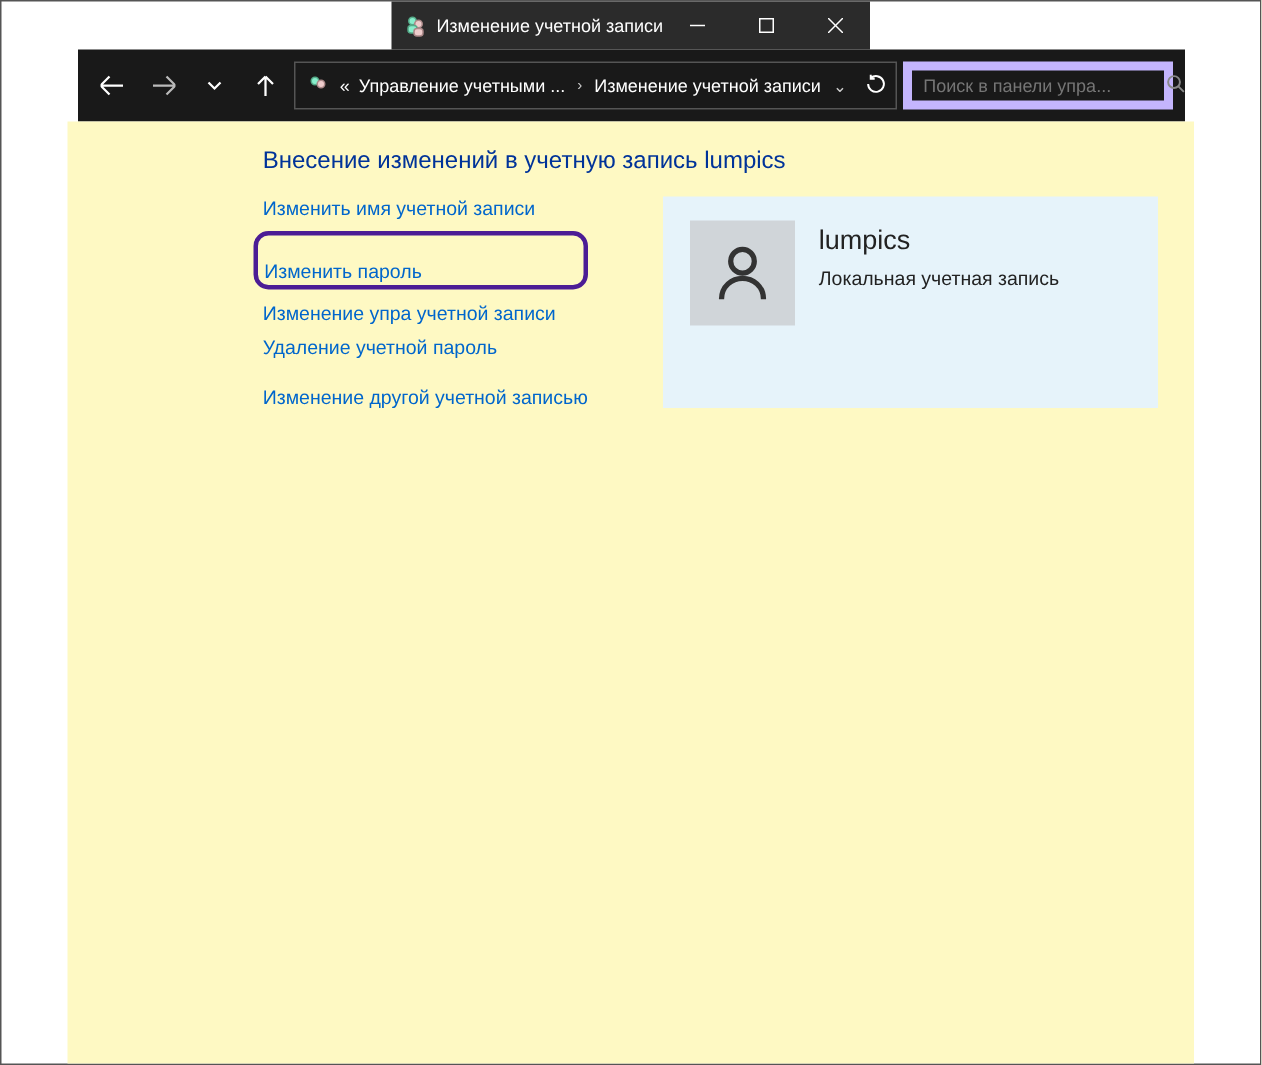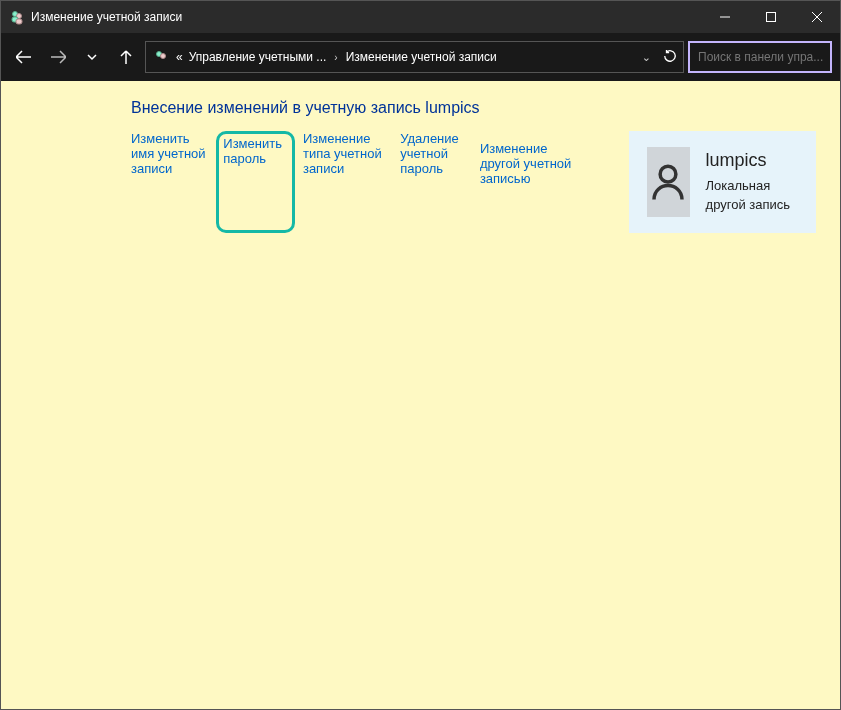--- a/index.html
+++ b/index.html
@@ -1,39 +1,39 @@
 <!DOCTYPE html>
 <html><head>
 <meta charset="utf-8">
 <style>
 * { box-sizing: border-box; margin: 0; padding: 0; }
 body { font-family: "Segoe UI", Arial, sans-serif; font-size: 13px; background: #fff; }
-.window { width: 841px; height: 710px; background: #fff; display: flex; flex-direction: column; border: 1px solid #555; }
+.window { width: 841px; height: 710px; background: #fff; display: flex; flex-direction: column; border: 1px solid #555; align-items: center; }
 .titlebar { height: 32px; background: #2b2b2b; display: flex; align-items: center; color: #fff; }
 .titlebar-icon { width: 16px; height: 16px; margin: 0 6px 0 8px; display: inline-flex; align-items: center; justify-content: center; }
 .titlebar-title { font-size: 12px; flex: 1; }
 .titlebar-controls { display: flex; }
 .tb-btn { width: 46px; height: 32px; display: flex; align-items: center; justify-content: center; color: #fff; }
 .tb-btn svg { stroke: #fff; fill: none; }
 .navrow { height: 48px; background: #191919; display: flex; align-items: center; gap: 4px; padding: 0 8px; }
 .nav-icon { width: 30px; height: 30px; display: flex; align-items: center; justify-content: center; color: #fff; }
 .nav-icon svg { stroke: #fff; fill: none; stroke-width: 1.5; }
 .addressbar { flex: 1; height: 32px; border: 1px solid #555; display: flex; align-items: center; gap: 6px; padding: 0 6px; color: #fff; font-size: 12px; min-width: 0; }
 .addressbar .crumb { white-space: nowrap; overflow: hidden; text-overflow: ellipsis; }
 .addr-icon { width: 18px; height: 18px; display: inline-flex; align-items: center; justify-content: center; }
 .chev { font-size: 10px; color: #ccc; padding: 0 2px; }
 .addr-actions { margin-left: auto; display: flex; gap: 10px; align-items: center; }
-.searchbox { width: 144px; height: 32px; border: 2px solid #c4b5fd; display: flex; align-items: center; padding: 0 8px; color: #888; font-size: 12px; gap: 6px; }
+.searchbox { width: 180px; height: 32px; border: 6px solid #c4b5fd; display: flex; align-items: center; padding: 0 8px; color: #888; font-size: 12px; gap: 6px; }
 .searchbox input { flex:1; background: transparent; border:none; color:#ccc; font-size:12px; outline:none; }
 .content { flex: 1; background: #fef9c3; padding: 18px 24px 18px 130px; overflow: auto; }
 .heading { color: #003399; font-size: 16px; font-weight: 400; margin-bottom: 14px; }
 .columns { display: flex; gap: 50px; }
-.links { display: flex; flex-direction: row; gap: 8px; }
+.links { display: flex; flex-direction: column; gap: 8px; }
 .alink { color: #0066cc; font-size: 13px; cursor: pointer; text-align: left; align-self: flex-start; }
-.highlight-ring { display:inline-block; border: 3px solid #14b8a6; border-radius: 10px; padding: 2px 10px 2px 4px; margin-left: -6px; }
+.highlight-ring { display:inline-block; border: 3px solid #4c1d95; border-radius: 10px; padding: 16px 10px 2px 4px; margin-left: -6px; }
 .card { width: 330px; background: #e6f3fa; padding: 16px 18px; display: flex; gap: 16px; align-items: flex-start; }
 .avatar { width: 70px; height: 70px; background: #d0d5d9; display: flex; align-items: center; justify-content: center; }
 .avatar svg { width: 42px; height: 42px; stroke: #333; fill: none; stroke-width: 4; }
 .card-text { font-size: 13px; color: #222; line-height: 1.45; }
 .card-text .uname { font-size: 18px; margin-bottom: 4px; }
 </style>
 </head>
 <body>
 
 <div class="window">
@@ -119,32 +119,32 @@
   </div>
 
   <div class="content">
     <div class="heading">Внесение изменений в учетную запись lumpics</div>
     <div class="columns">
       <div class="links">
         <span class="alink">Изменить имя учетной записи</span>
         <span class="highlight-ring">
           <span class="alink">Изменить пароль</span>
         </span>
-        <span class="alink">Изменение типа учетной записи</span>
+        <span class="alink">Изменение упра учетной записи</span>
         <span class="alink">Удаление учетной пароль</span>
         <span class="alink" style="margin-top:10px;">Изменение другой учетной записью</span>
       </div>
       <div class="card">
         <div class="avatar">
           <svg viewBox="0 0 48 48">
               <circle cx="24" cy="15" r="9"></circle>
               <path d="M8 44 c0-10 8-16 16-16 s16 6 16 16"></path>
             </svg>
         </div>
         <div class="card-text">
           <div class="uname">lumpics</div>
-          <div>Локальная другой запись</div>
+          <div>Локальная учетная запись</div>
         </div>
       </div>
     </div>
   </div>
 
 </div>
 
 </body></html>

